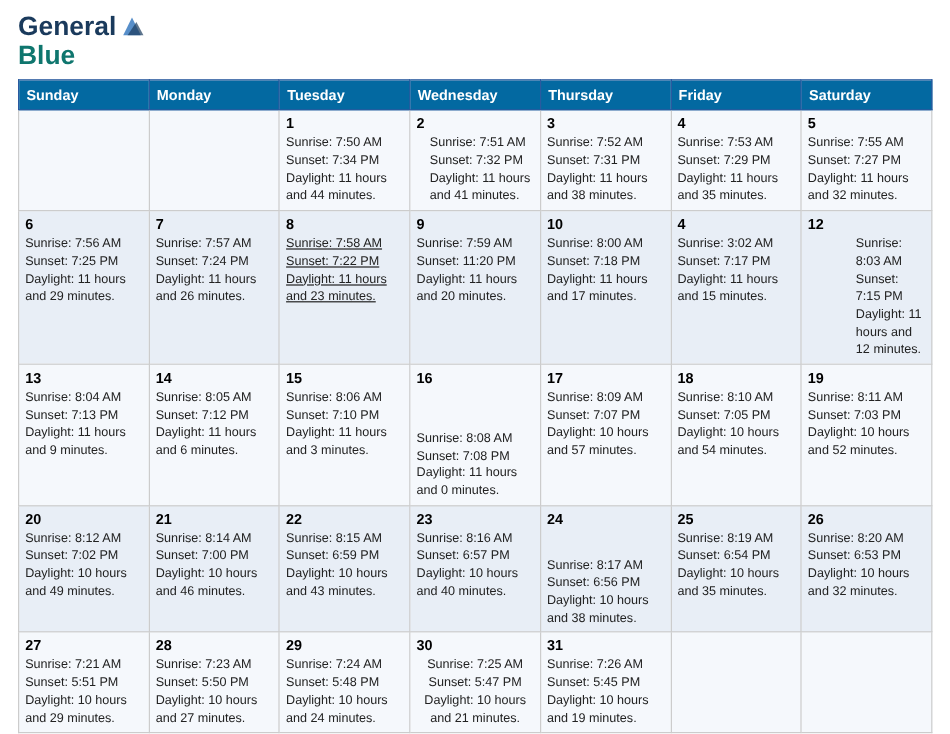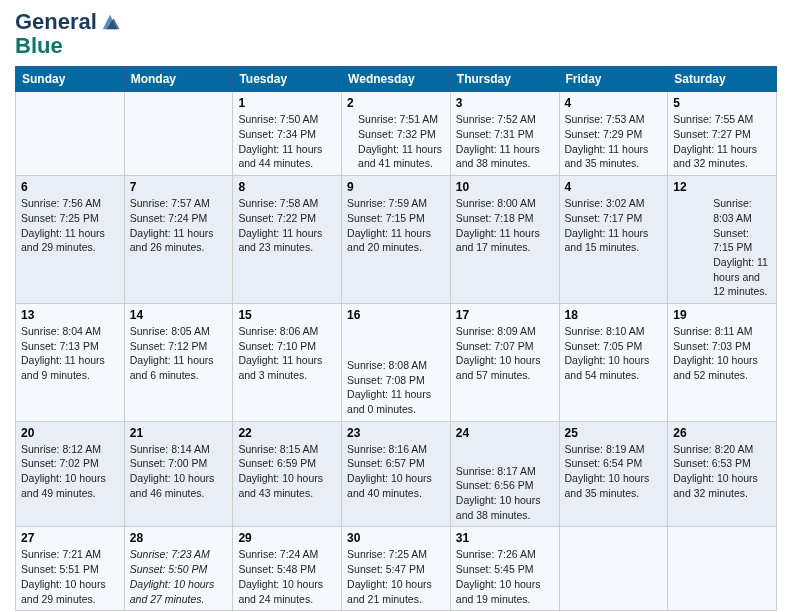--- a/index.html
+++ b/index.html
@@ -161,28 +161,28 @@
 Daylight: 11 hours and 29 minutes.</div>
         </td>
         <td>
           <span class="day-num">7</span>
           <div class="cell-info" style="white-space: pre-line;">Sunrise: 7:57 AM
 Sunset: 7:24 PM
 Daylight: 11 hours and 26 minutes.</div>
         </td>
         <td>
           <span class="day-num">8</span>
-          <div class="cell-info" style="white-space: pre-line;">Sunrise: 7:58 AM
+          <div class="cell-info" style="white-space: pre-line; text-decoration: underline;">Sunrise: 7:58 AM
 Sunset: 7:22 PM
 Daylight: 11 hours and 23 minutes.</div>
         </td>
         <td>
           <span class="day-num">9</span>
           <div class="cell-info" style="white-space: pre-line;">Sunrise: 7:59 AM
-Sunset: 7:15 PM
+Sunset: 11:20 PM
 Daylight: 11 hours and 20 minutes.</div>
         </td>
         <td>
           <span class="day-num">10</span>
           <div class="cell-info" style="white-space: pre-line;">Sunrise: 8:00 AM
 Sunset: 7:18 PM
 Daylight: 11 hours and 17 minutes.</div>
         </td>
         <td>
           <span class="day-num">4</span>
@@ -287,33 +287,33 @@
       </tr>
       <tr>
         <td>
           <span class="day-num">27</span>
           <div class="cell-info" style="white-space: pre-line;">Sunrise: 7:21 AM
 Sunset: 5:51 PM
 Daylight: 10 hours and 29 minutes.</div>
         </td>
         <td>
           <span class="day-num">28</span>
-          <div class="cell-info" style="white-space: pre-line; font-style: italic;">Sunrise: 7:23 AM
+          <div class="cell-info" style="white-space: pre-line;">Sunrise: 7:23 AM
 Sunset: 5:50 PM
 Daylight: 10 hours and 27 minutes.</div>
         </td>
         <td>
           <span class="day-num">29</span>
           <div class="cell-info" style="white-space: pre-line;">Sunrise: 7:24 AM
 Sunset: 5:48 PM
 Daylight: 10 hours and 24 minutes.</div>
         </td>
         <td>
           <span class="day-num">30</span>
-          <div class="cell-info" style="white-space: pre-line;">Sunrise: 7:25 AM
+          <div class="cell-info" style="white-space: pre-line; text-align: center;">Sunrise: 7:25 AM
 Sunset: 5:47 PM
 Daylight: 10 hours and 21 minutes.</div>
         </td>
         <td>
           <span class="day-num">31</span>
           <div class="cell-info" style="white-space: pre-line;">Sunrise: 7:26 AM
 Sunset: 5:45 PM
 Daylight: 10 hours and 19 minutes.</div>
         </td>
         <td></td>

